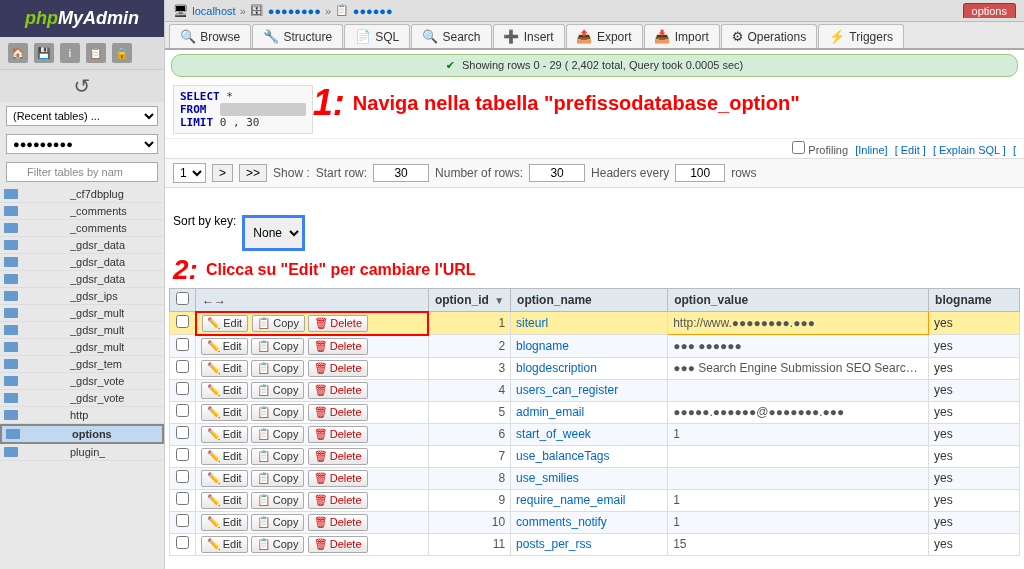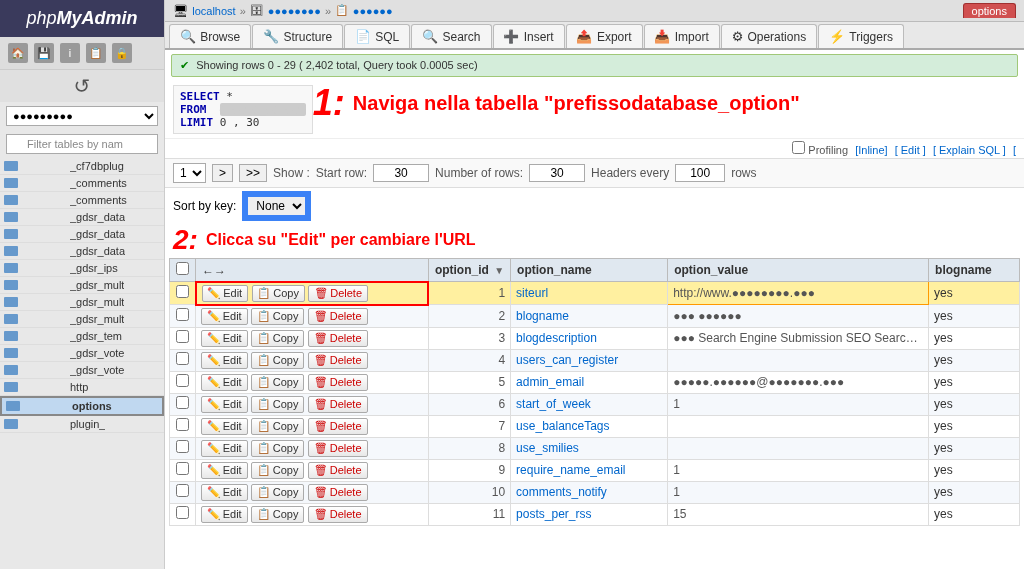--- a/index.html
+++ b/index.html
@@ -160,21 +160,22 @@
     .nav-tab-icon { font-size: 13px; }
 
     
     #status-bar {
       background: #d4edda;
       border: 1px solid #a0c878;
       margin: 4px 6px;
       padding: 4px 8px;
       font-size: 11px;
       color: #333;
-      border-radius: 2px;
+      border-radius: 10px;
+      text-align: center;
     }
 
     
     #sql-area {
       display: flex;
       padding: 4px 8px;
       align-items: flex-start;
     }
     .sql-code {
       font-family: monospace;
@@ -250,23 +251,24 @@
 
     
     #sort-bar {
       display: flex;
       align-items: center;
       gap: 6px;
       padding: 3px 8px;
       font-size: 12px;
     }
     .sort-select {
-      padding: 1px 4px;
-      border: 6px solid #3b82f6;
-      font-size: 12px;
+      padding: 7px 4px;
+      border: 3px solid #3b82f6;
+      font-size: 12px;
+      margin-top: 24px;
     }
 
     
     #annotation2 {
       display: flex;
       align-items: center;
       gap: 8px;
       padding: 2px 8px 4px;
     }
 
@@ -326,33 +328,36 @@
     
     .check-all-row th { background: #d0d8e8; }
     .sort-arrow { font-size: 10px; color: #666; margin-left: 2px; }
   </style>
 </head>
 <body>
 
 <div id="sidebar">
   <div id="sidebar-logo">
     <span>
-      <span style="color:#ffffff;font-size:18px;font-weight:normal;font-style:italic;">php</span><span style="color:#fff;font-size:18px;font-weight:bold;font-style:italic;">MyAdmin</span>
+      <span style="color:#84cc16;font-size:18px;font-weight:bold;font-style:italic;">php</span><span style="color:#fff;font-size:18px;font-weight:bold;font-style:italic;">MyAdmin</span>
     </span>
   </div>
   <div class="sidebar-icons">
     <span class="sidebar-icon">🏠</span>
     <span class="sidebar-icon">💾</span>
     <span class="sidebar-icon">ℹ</span>
     <span class="sidebar-icon">📋</span>
     <span class="sidebar-icon">🔒</span>
   </div>
   <div class="sidebar-reload">
     <span style="font-size:20px;cursor:pointer;color:#555;">↺</span>
   </div>
+  <select class="sidebar-select">
+    <option>(Recent tables) ...</option>
+  </select>
   <select class="sidebar-select">
     <option>●●●●●●●●●</option>
   </select>
   <div class="filter-box">Filter tables by nam</div>
   <div class="table-list">
     <div class="table-item">
         <span class="table-item-icon"></span>
         <span>_cf7dbplug</span>
       </div>
     <div class="table-item">

